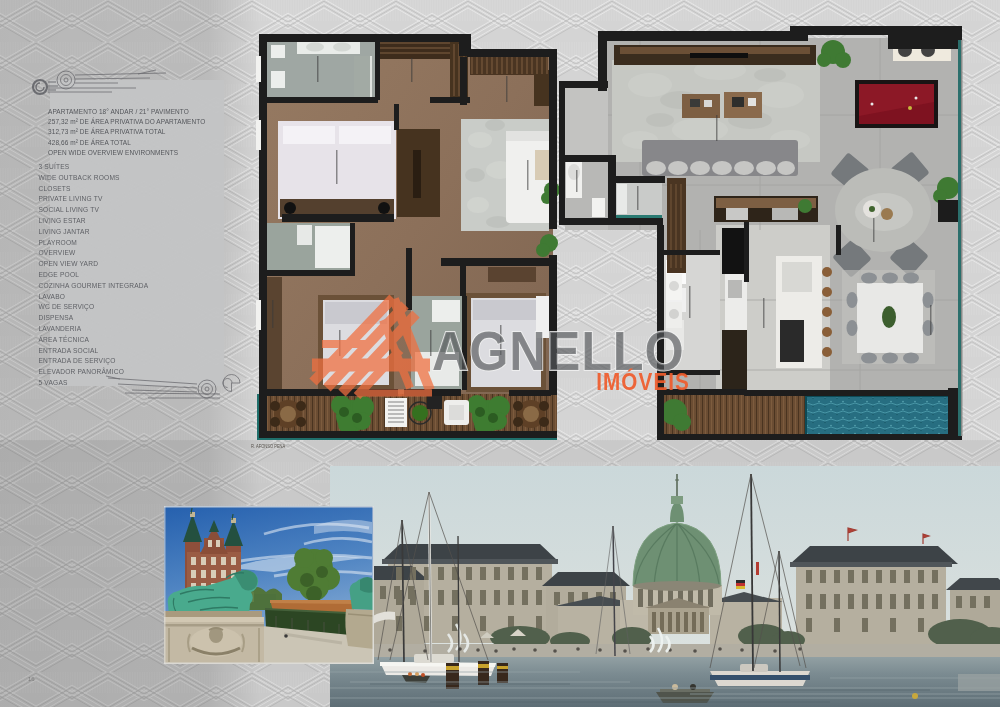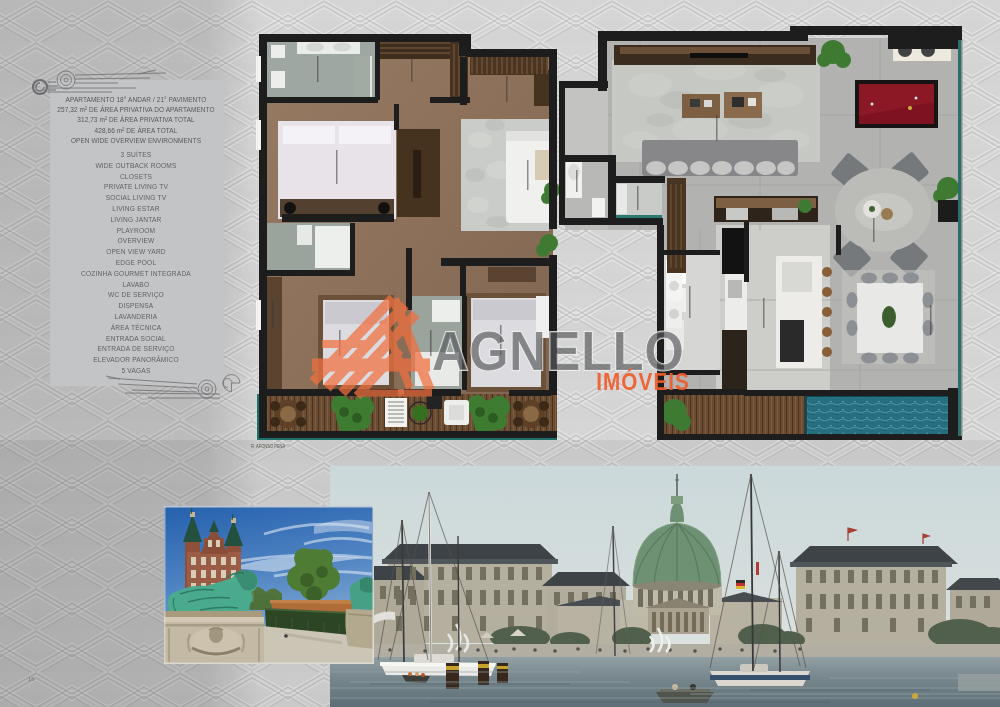--- a/index.html
+++ b/index.html
@@ -1,19 +1,19 @@
 <!DOCTYPE html>
 <html><head>
 <meta charset="utf-8">
 <style>
 html,body{margin:0;padding:0;width:1000px;height:707px;overflow:hidden;
  font-family:"Liberation Sans",sans-serif;}
 #page{position:absolute;left:0;top:0;width:1000px;height:707px;background:#d6d6d6;}
 .abs{position:absolute;}
-#textcol{position:absolute;left:30px;top:95px;width:212px;text-align:center;
+#textcol{position:absolute;left:30px;top:107px;width:212px;text-align:left;
  color:#54565b;z-index:5;}
 #textcol .hd{font-size:7.8px;line-height:10.2px;letter-spacing:0.1px;transform:scaleX(0.83);transform-origin:50% 0;}
 #textcol .ls{font-size:7.2px;line-height:10.8px;letter-spacing:0.2px;color:#5d5f64;margin-top:4px;transform:scaleX(0.92);transform-origin:50% 0;}
 #pagenum{position:absolute;left:28px;top:676px;font-size:6px;color:#7a7a7a;z-index:5;}
 #rua{position:absolute;left:251px;top:444px;font-size:4.5px;color:#55504a;letter-spacing:0px;z-index:5;transform:scaleX(0.9);transform-origin:0 0;}
 </style>
 </head>
 <body>
 <div id="page">
 

